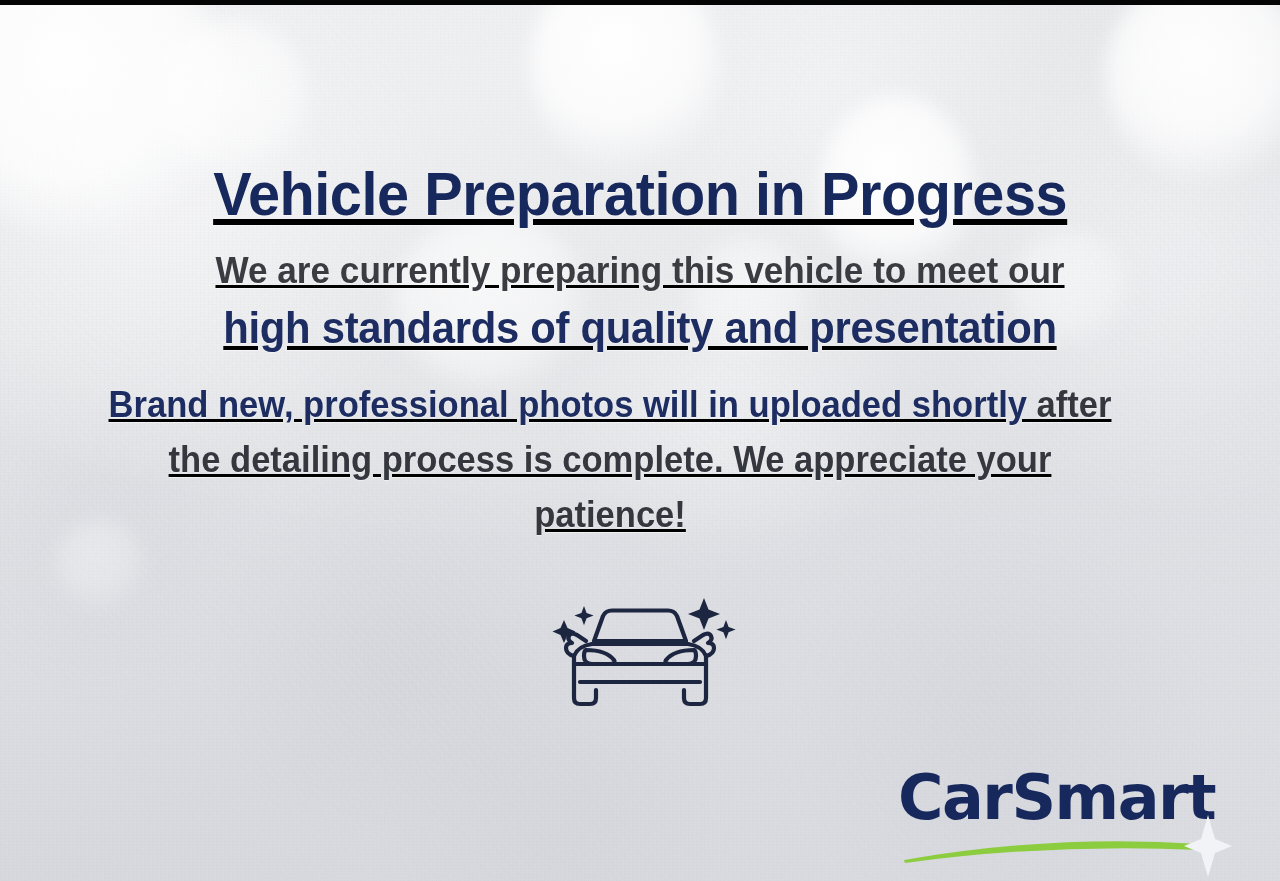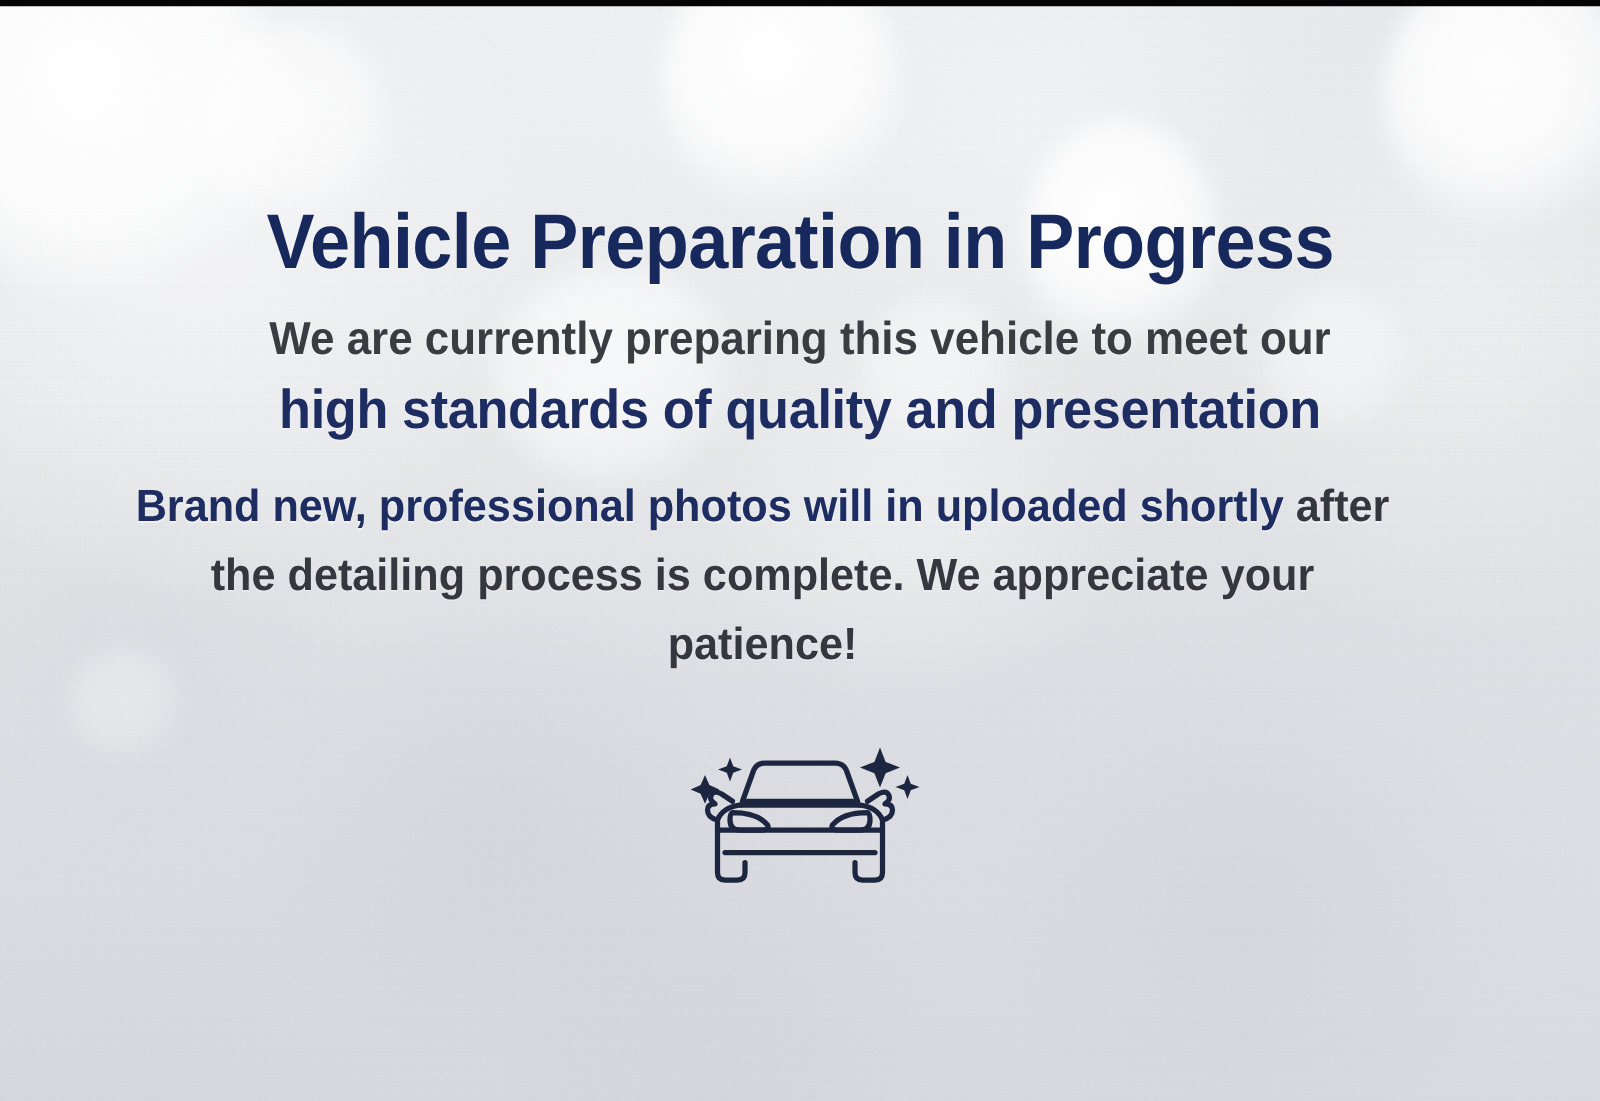--- a/index.html
+++ b/index.html
@@ -80,20 +80,21 @@
   }
 
   
   #content {
     position:absolute;
     inset:0;
     z-index:20;
     display:flex;
     flex-direction:column;
     align-items:center;
+    text-decoration:underline;
   }
 
   .headline {
     margin-top:162px;
     font-size:62px;
     line-height:1.04;
     font-weight:bold;
     letter-spacing:-.5px;
     color:#17285c;
     text-align:center;
@@ -234,15 +235,24 @@
 
         <path d="M24 34 L27.5 42 L35.5 45.5 L27.5 49 L24 57 L20.5 49 L12.5 45.5 L20.5 42 Z"></path>
         <path d="M44 20 L46.6 27 L53.6 29.6 L46.6 32.2 L44 39.2 L41.4 32.2 L34.4 29.6 L41.4 27 Z"></path>
 
         <path d="M164 12 L168.5 23.5 L180 28 L168.5 32.5 L164 44 L159.5 32.5 L148 28 L159.5 23.5 Z"></path>
         <path d="M186 34 L188.6 41 L195.6 43.6 L188.6 46.2 L186 53.2 L183.4 46.2 L176.4 43.6 L183.4 41 Z"></path>
       </g>
     </svg>
   </div>
 
+  <div id="logo">
+    <div id="logo-word">CarSmart</div>
+    <svg id="logo-swoosh" viewBox="0 0 300 26">
+      <path d="M2 23 Q150 -3 298 7 L298 13 Q150 6 3 26 Z" fill="#8ccc3f"></path>
+    </svg>
+    <svg id="logo-sparkle" viewBox="0 0 52 66">
+      <path d="M26 2 L33 26 L50 33 L33 40 L26 64 L19 40 L2 33 L19 26 Z" fill="#f2f3f6"></path>
+    </svg>
+  </div>
 
   <div id="top-letterbox"></div>
 </div>
 
 </body></html>

